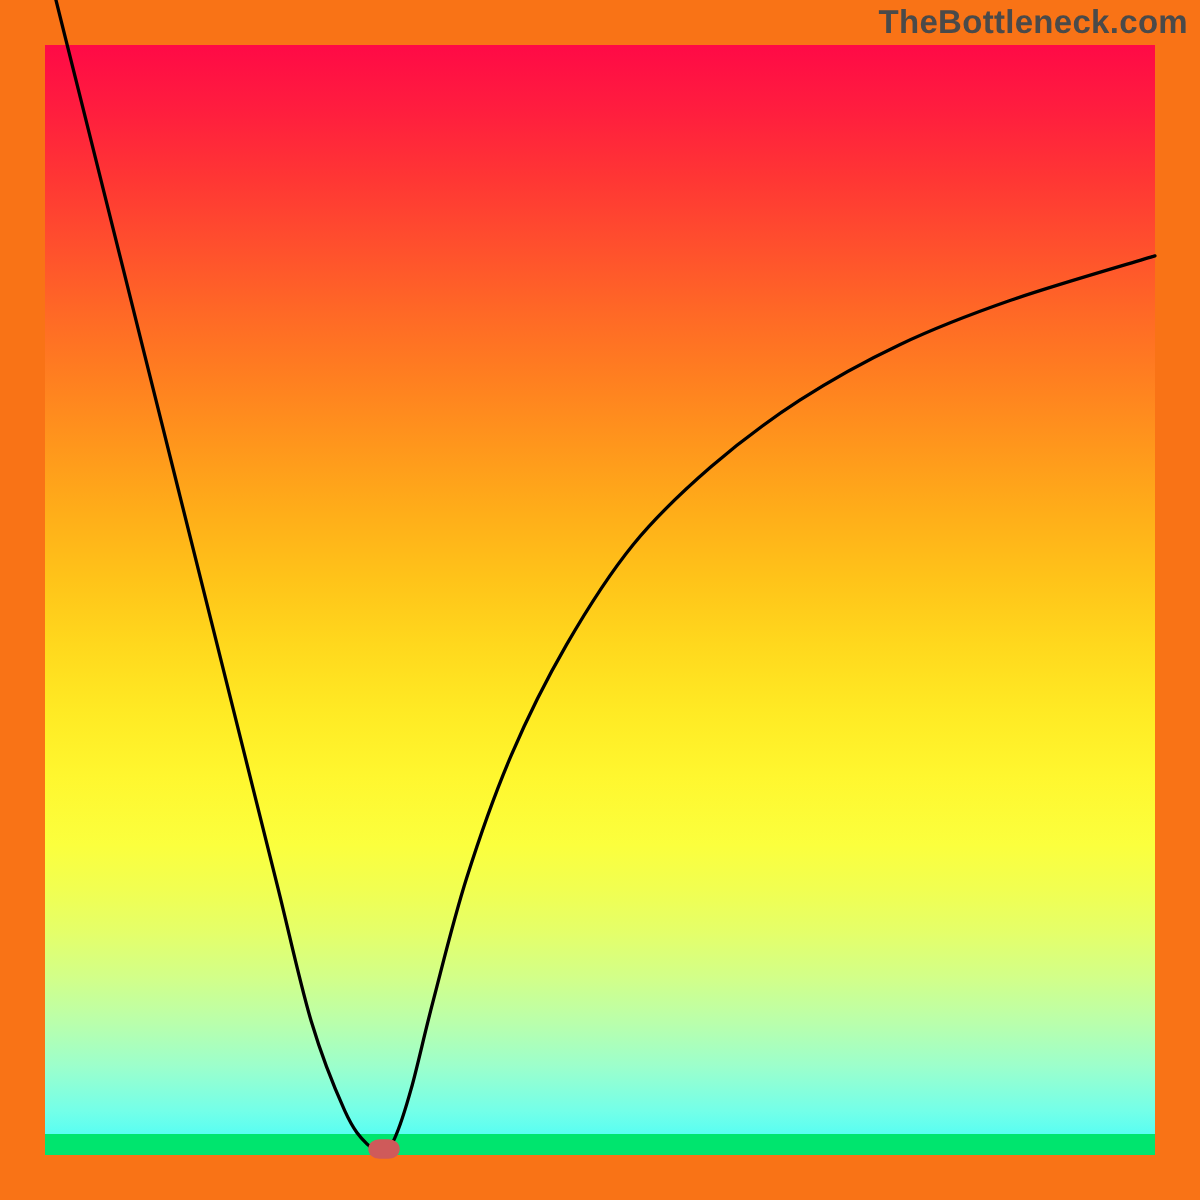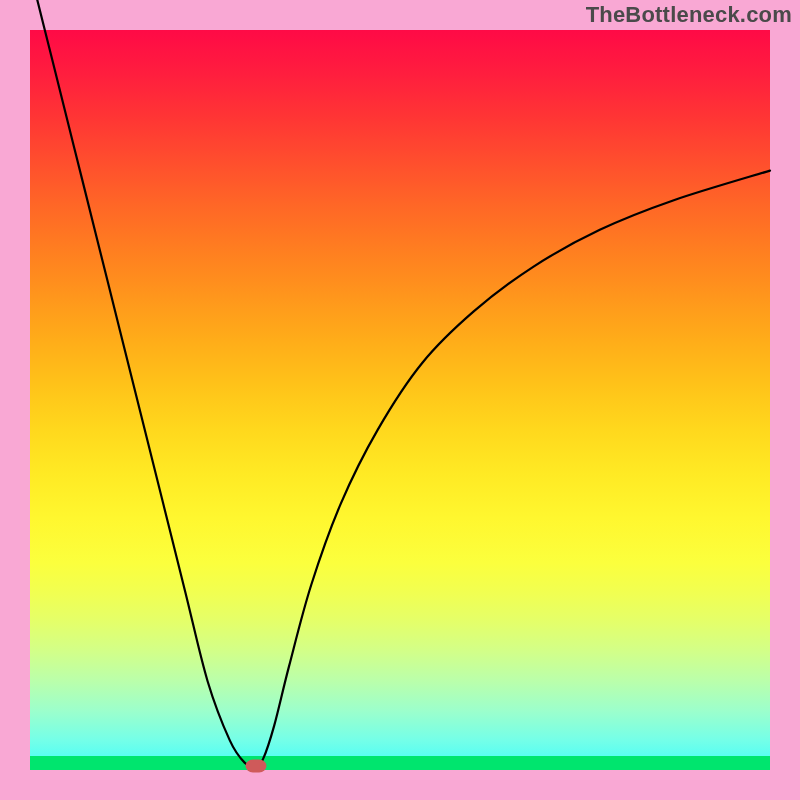--- a/index.html
+++ b/index.html
@@ -8,21 +8,21 @@
     background: #000;
     width: 800px;
     height: 800px;
     overflow: hidden;
     font-family: Arial, Helvetica, sans-serif;
   }
   .frame {
     position: relative;
     width: 800px;
     height: 800px;
-    background: #f9a8d4;
+    background: #f97316;
   }
   .watermark {
     position: absolute;
     top: 2px;
     right: 8px;
     color: #4a4a4a;
     font-size: 22px;
     font-weight: 600;
     letter-spacing: 0.2px;
     z-index: 5;

